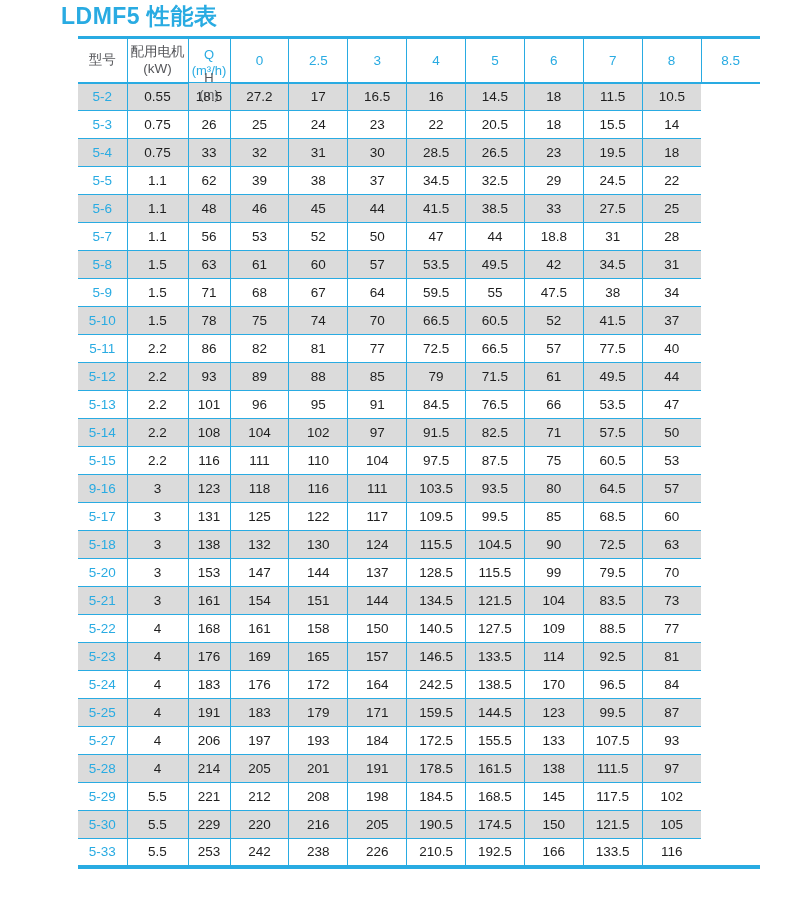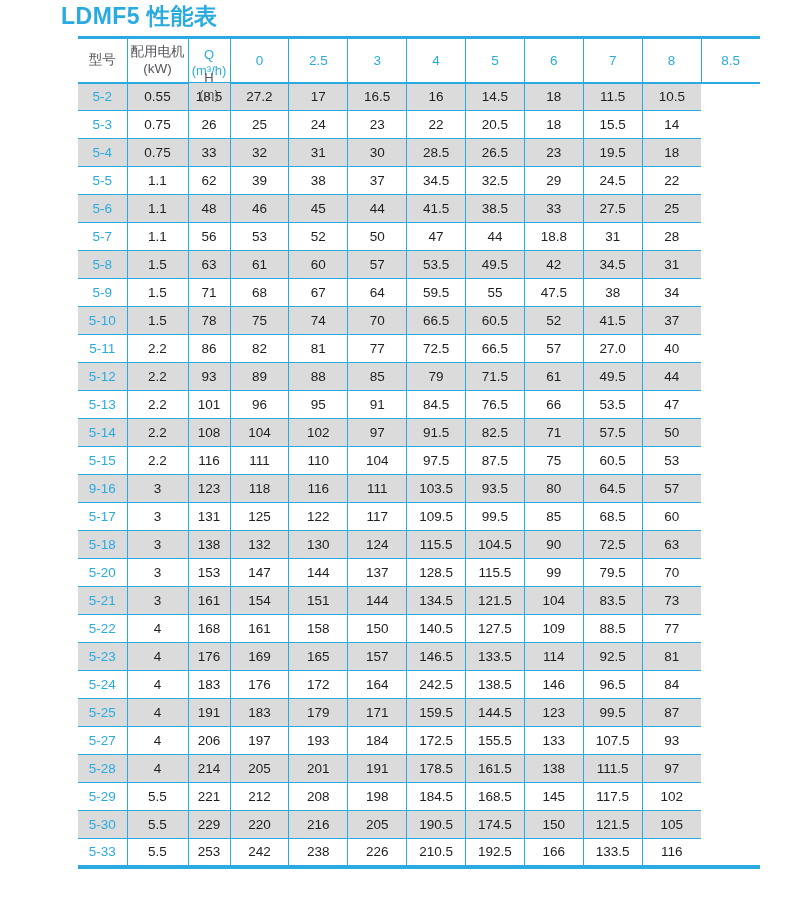--- a/index.html
+++ b/index.html
@@ -250,21 +250,21 @@
         <tr>
           <td class="model-cell">5-11</td>
           <td class="power-cell">2.2</td>
           <td class="val-cell">86</td>
           <td class="val-cell">82</td>
           <td class="val-cell">81</td>
           <td class="val-cell">77</td>
           <td class="val-cell">72.5</td>
           <td class="val-cell">66.5</td>
           <td class="val-cell">57</td>
-          <td class="val-cell">27.0</td>
+          <td class="val-cell">77.5</td>
           <td class="val-cell">40</td>
         </tr>
         <tr class="stripe">
           <td class="model-cell">5-12</td>
           <td class="power-cell">2.2</td>
           <td class="val-cell">93</td>
           <td class="val-cell">89</td>
           <td class="val-cell">88</td>
           <td class="val-cell">85</td>
           <td class="val-cell">79</td>
@@ -405,21 +405,21 @@
         </tr>
         <tr>
           <td class="model-cell">5-24</td>
           <td class="power-cell">4</td>
           <td class="val-cell">183</td>
           <td class="val-cell">176</td>
           <td class="val-cell">172</td>
           <td class="val-cell">164</td>
           <td class="val-cell">242.5</td>
           <td class="val-cell">138.5</td>
-          <td class="val-cell">146</td>
+          <td class="val-cell">170</td>
           <td class="val-cell">96.5</td>
           <td class="val-cell">84</td>
         </tr>
         <tr class="stripe">
           <td class="model-cell">5-25</td>
           <td class="power-cell">4</td>
           <td class="val-cell">191</td>
           <td class="val-cell">183</td>
           <td class="val-cell">179</td>
           <td class="val-cell">171</td>

